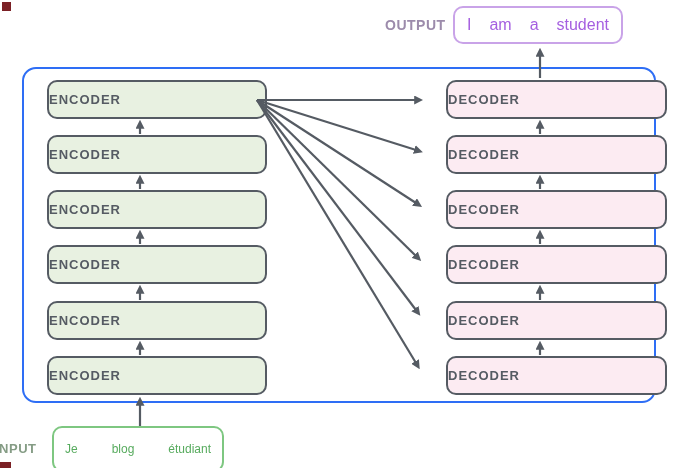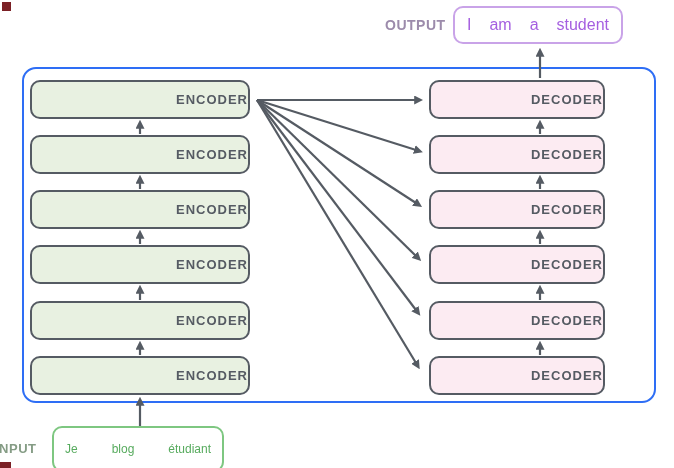--- a/index.html
+++ b/index.html
@@ -9,24 +9,24 @@
   }
   
   .frame{
     position:absolute;left:22px;top:67px;width:634px;height:336px;
     box-sizing:border-box;border:2.5px solid #2e6ef5;border-radius:14px;background:#fff;
   }
   
   .block{
     position:absolute;width:220px;height:39px;box-sizing:border-box;
     border:2.5px solid #555b63;border-radius:10px;
-    display:flex;align-items:center;justify-content:flex-end;
+    display:flex;align-items:center;justify-content:flex-start;margin-left:17px;
   }
   .enc{left:30px;background:#e8f1e1;}
-  .dec{left:429px;width:176px;background:#fcebf2;}
+  .dec{left:429px;width:221px;background:#fcebf2;}
   .block-label{
     font-size:13px;font-weight:700;letter-spacing:1px;color:#555b63;
   }
   
   .output-box{
     position:absolute;left:453px;top:6px;width:170px;height:38px;box-sizing:border-box;
     border:2px solid #c9a3e8;border-radius:10px;background:#fff;
     display:flex;align-items:center;justify-content:space-between;padding:0 12px;
   }
   .output-box span{font-size:16px;color:#a55fe0;}

